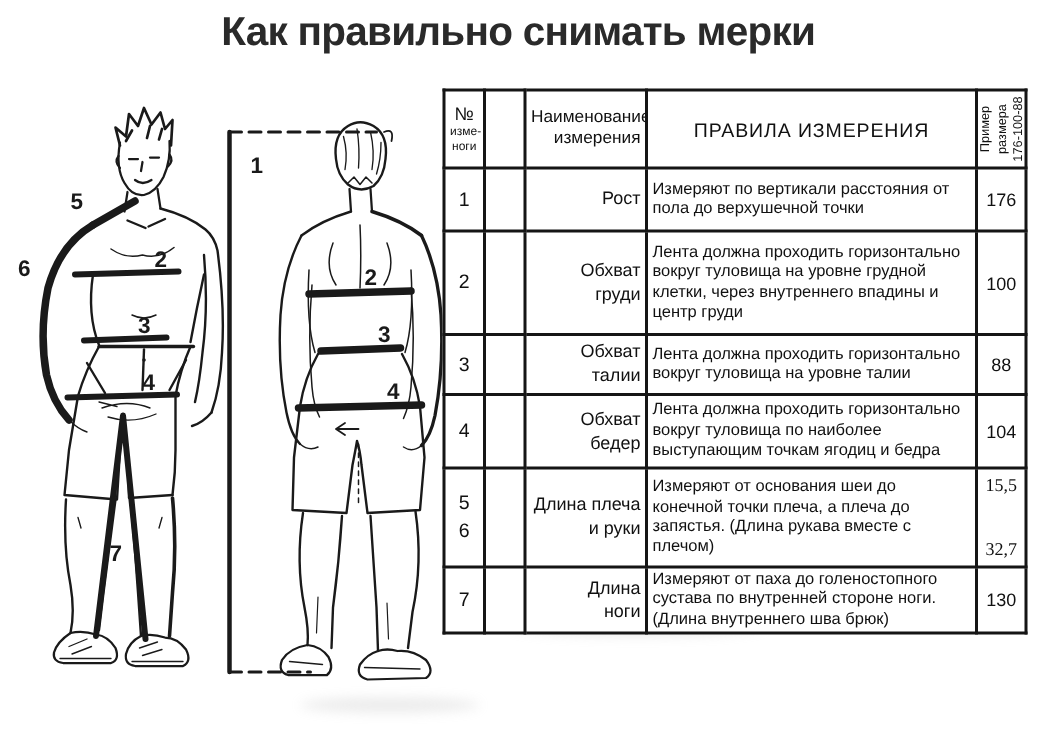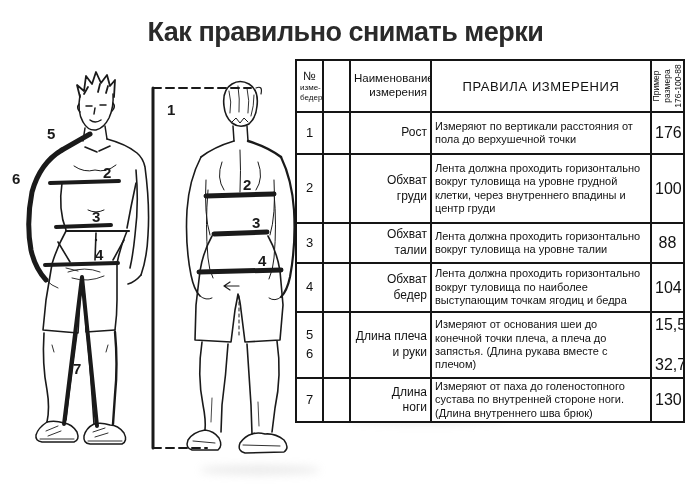--- a/index.html
+++ b/index.html
@@ -2,21 +2,21 @@
 <html lang="ru"><head>
 <meta charset="utf-8">
 <style>
   html,body{margin:0;padding:0;}
   body{
     width:691px;height:489px;position:relative;background:#ffffff;
     font-family:"Liberation Sans","DejaVu Sans",sans-serif;color:#111;
     overflow:hidden;
   }
   .page-title{
-    position:absolute;left:0;top:17px;width:691px;text-align:center;
+    position:absolute;left:0;top:6px;width:691px;text-align:center;
     font-size:27px;font-weight:800;letter-spacing:-0.5px;color:#2a2a2a;
   }
   svg{position:absolute;left:0;top:0;}
   
   .mtable{
     position:absolute;left:295px;top:59px;width:388px;
     border-collapse:collapse;table-layout:fixed;background:#fff;
   }
   .mtable td,.mtable th{
     border:2px solid #151515;padding:1px 3px;vertical-align:middle;
@@ -34,22 +34,22 @@
   .hdr-rules{font-size:13px;font-weight:700;text-align:center;letter-spacing:0.6px;}
   .hdr-ex{position:relative;}
   .rot{
     position:absolute;left:50%;top:50%;width:52px;
     transform:translate(-50%,-50%) rotate(-90deg);
     font-size:8.5px;line-height:1.3;text-align:center;white-space:pre-line;
   }
   .cell-num{font-size:13px;line-height:1.45;}
   .cell-name{font-size:12px;line-height:1.3;margin-left:12px;}
   .cell-rules{font-size:11px;line-height:1.22;padding:2px 5px;}
-  .cell-val{font-size:16px;}
-  .val-stack{display:flex;flex-direction:column;justify-content:space-between;height:58px;padding:2px 0;}
+  .cell-val{font-size:12px;}
+  .val-stack{display:flex;flex-direction:column;justify-content:space-between;height:58px;padding:2px 0;font-family:Liberation Serif, serif;}
   
   .smudge{position:absolute;background:#b9b9b9;opacity:0.28;border-radius:50%;filter:blur(4px);}
 </style>
 </head>
 <body>
 
 <div class="page-title">Как правильно снимать мерки</div>
 
 <svg width="691" height="489" viewBox="0 0 691 489">
   <g stroke="#1a1a1a" fill="none" stroke-linecap="round" stroke-linejoin="round">
@@ -197,21 +197,21 @@
       <col style="width:27px">
       <col style="width:81px">
       <col style="width:220px">
       <col style="width:33px">
   </colgroup>
   <tbody>
       <tr style="height:52px;">
     <th class="c-num">
       <div class="hdr-num-top">№</div>
       <div class="hdr-num-sub">изме-
-бедер</div>
+ноги</div>
     </th>
     <th class="c-empty"></th>
     <th class="c-name hdr-name pre">Наименование
 измерения</th>
     <th class="c-rules hdr-rules">ПРАВИЛА ИЗМЕРЕНИЯ</th>
     <th class="c-val hdr-ex">
       <div class="rot">Пример
 размера
 176-100-88</div>
     </th>

